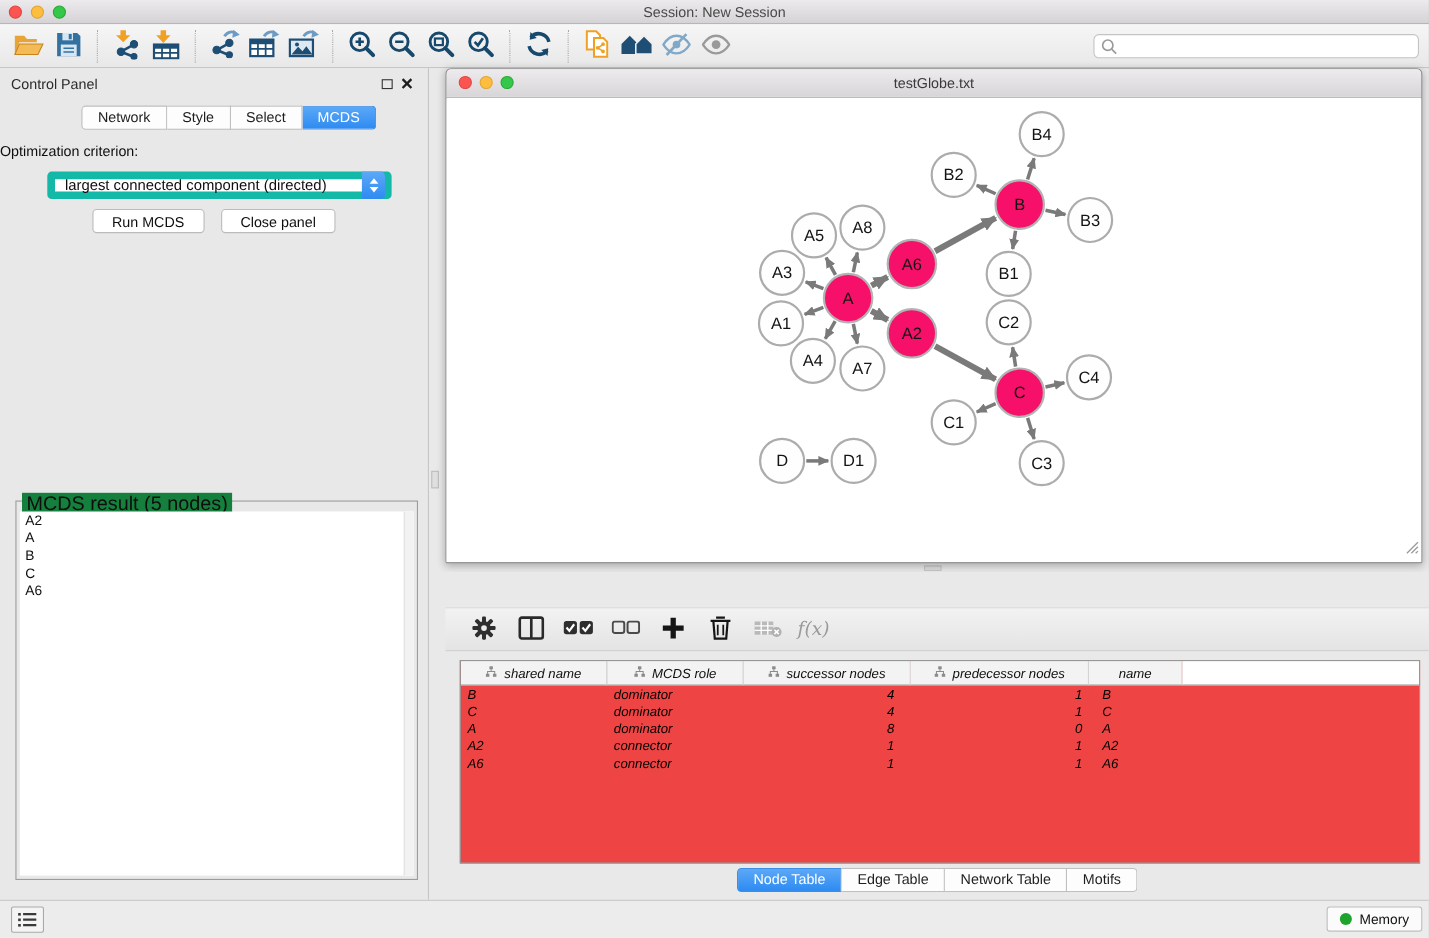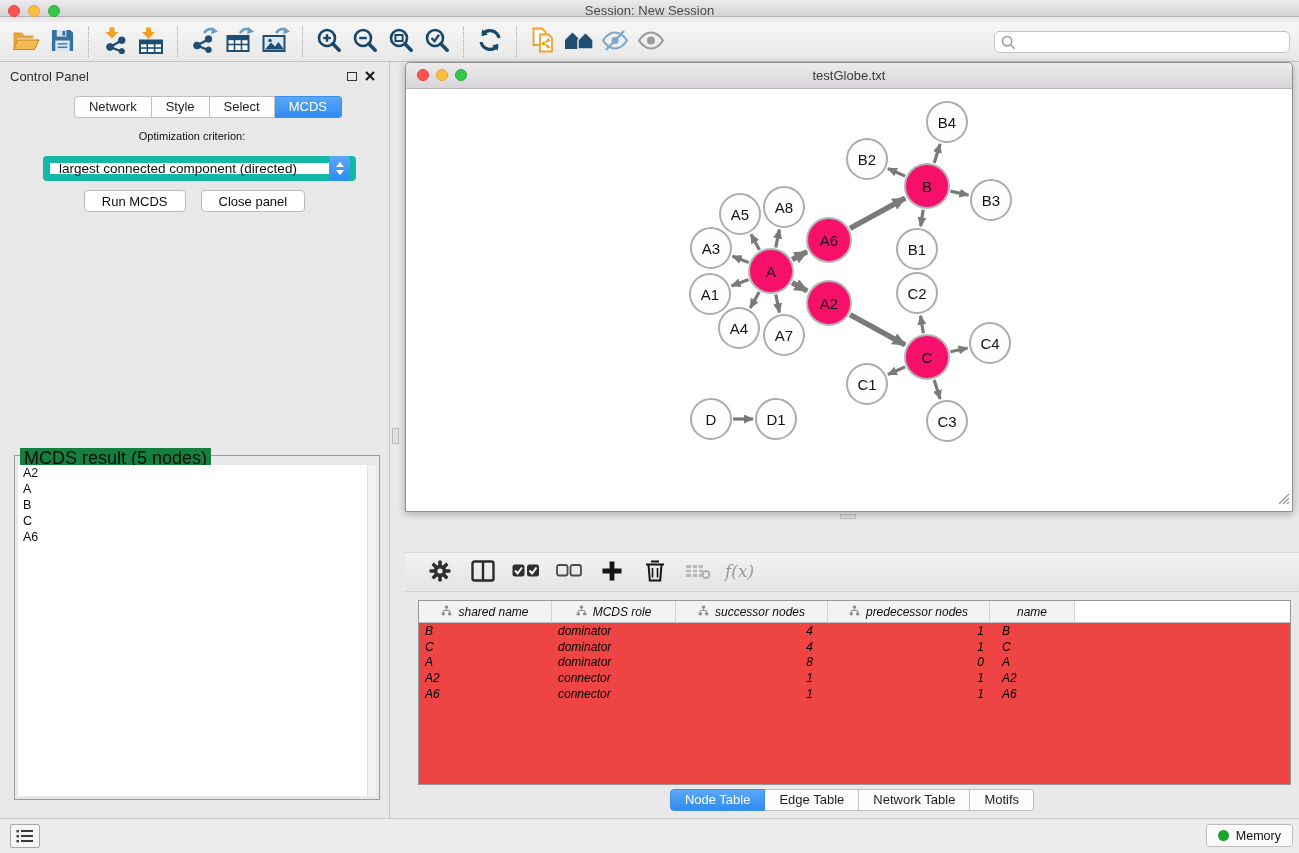--- a/index.html
+++ b/index.html
@@ -1,21 +1,21 @@
 <!DOCTYPE html>
 <html><head>
 <meta charset="utf-8">
 <style>
   html,body{margin:0;padding:0;background:#555;}
   *{box-sizing:border-box;cursor:default;}
   .app{position:relative;width:1299px;height:853px;background:#E9E9E9;overflow:hidden;
        font-family:"Liberation Sans",sans-serif;-webkit-font-smoothing:antialiased;}
 
   
-  .titlebar{position:absolute;top:0;left:0;right:0;height:17px;
+  .titlebar{position:absolute;top:0;left:0;right:0;height:22px;
     background:linear-gradient(#ECEAEC,#D5D3D5);border-bottom:1px solid #B2B0B2;}
   .traffic{position:absolute;top:5px;left:8px;display:flex;gap:8px;}
   .light{width:12px;height:12px;border-radius:50%;}
   .light.red{background:#FC5551;border:1px solid #E2453F;}
   .light.yellow{background:#FDBD3E;border:1px solid #E0A535;}
   .light.green{background:#34C84A;border:1px solid #2CA836;}
   .titlebar-title{text-align:center;font-size:13px;color:#4A4A4A;line-height:21px;}
 
   
   .main-toolbar{position:absolute;top:22px;left:0;right:0;height:40px;
@@ -38,21 +38,21 @@
     padding:0 10px;font-size:13px;color:#2B2B2B;}
   .panel-header .spacer{flex:1;}
   .win-btn{width:18px;height:18px;display:flex;align-items:center;justify-content:center;border:none;background:none;padding:0;}
   .float-box{display:inline-block;width:10px;height:9px;border:1.6px solid #333;}
   .seg-row{position:absolute;left:0;right:0;display:flex;justify-content:center;}
   .seg-tab{height:22px;line-height:20px;padding:0 14px;font-size:13px;background:#FDFDFD;
     border:1px solid #BFBFBF;border-left:none;color:#1E1E1E;}
   .seg-tab:first-child{border-left:1px solid #BFBFBF;border-radius:4px 0 0 4px;}
   .seg-tab:last-child{border-radius:0 4px 4px 0;}
   .seg-tab.active{background:linear-gradient(#5BA8F8,#2E8BF1);color:#fff;border-color:#3B8FE8;}
-  .opt-label{position:absolute;top:68px;left:0;right:5px;text-align:center;font-size:11px;color:#0E0E0E;}
+  .opt-label{position:absolute;top:68px;left:0;right:5px;font-size:13px;color:#0E0E0E;}
   .dropdown{position:absolute;left:43px;top:94px;width:313px;height:25px;background:#fff;
     border:7px solid #14b8a6;border-radius:4px;display:flex;align-items:center;}
   .dropdown-value{flex:1;font-size:13.5px;padding-left:9px;color:#0E0E0E;white-space:nowrap;overflow:hidden;}
   .dropdown-stepper{width:21px;height:25px;margin:-1px -1px -1px 0;
     background:linear-gradient(#5BA8F8,#2E8BF1);border-radius:0 4px 4px 0;
     display:flex;flex-direction:column;align-items:center;justify-content:center;gap:2.5px;}
   .chev{width:0;height:0;border-left:4px solid transparent;border-right:4px solid transparent;}
   .chev.up{border-bottom:5px solid #fff;}
   .chev.down{border-top:5px solid #fff;}
   .btn-row{position:absolute;top:128px;left:0;right:0;display:flex;justify-content:center;gap:15px;}

